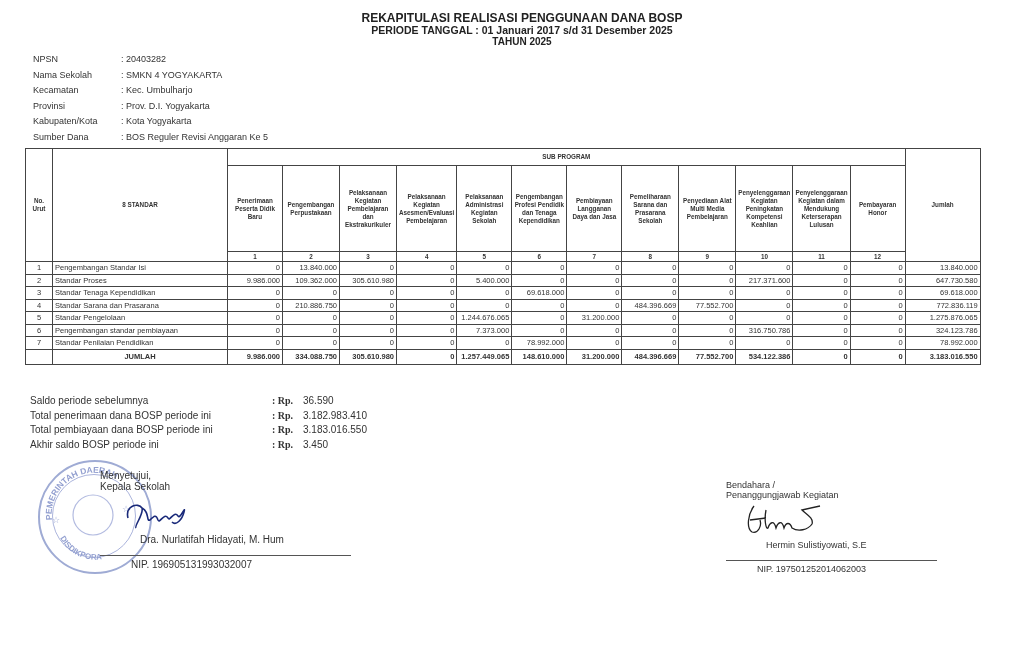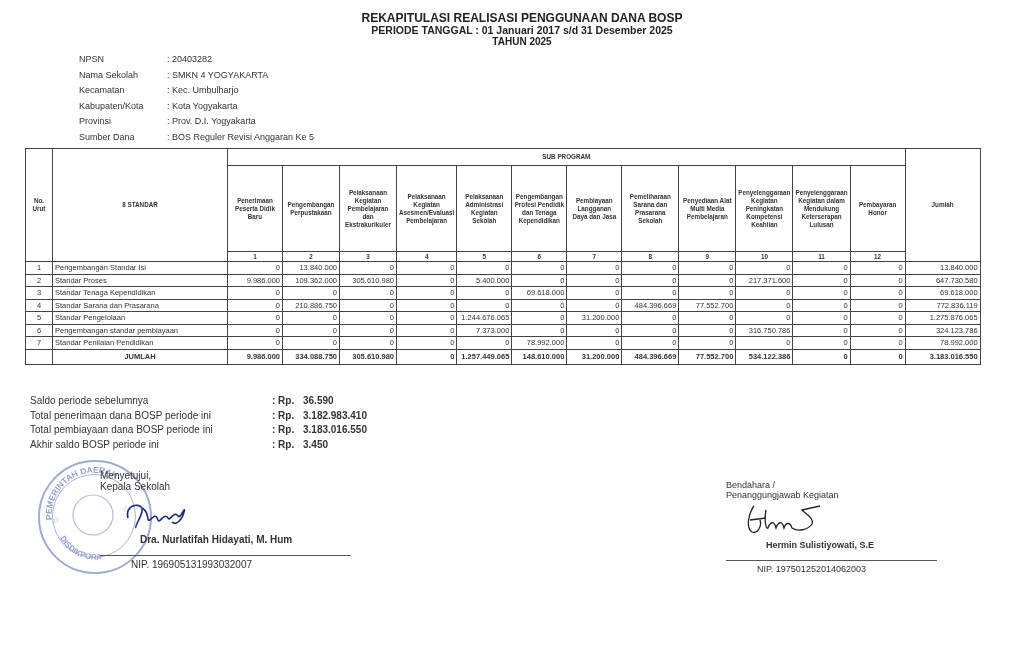--- a/index.html
+++ b/index.html
@@ -5,21 +5,21 @@
   html, body { margin:0; padding:0; background:#ffffff; }
   body { width:1024px; height:667px; position:relative; overflow:hidden;
          font-family:"Liberation Sans", sans-serif; color:#222; }
   .title-block { position:absolute; left:0; top:12px; width:1024px; text-align:center; }
   .title-block div { font-weight:bold; line-height:12px; }
   .t1 { font-size:12px; margin-left:20px; }
   .t2 { font-size:10.5px; margin-left:20px; }
   .t3 { font-size:10px; margin-left:20px; }
 
   .info { position:absolute; left:33px; top:54px; font-size:9px; color:#333; }
-  .info .row { height:15.5px; display:flex;margin-left:46px; }
+  .info .row { height:15.5px; display:flex; }
   .info .lbl { width:88px; }
   .info .val { }
 
   table.main { position:absolute; left:25px; top:148px; border-collapse:collapse;
                font-size:8px; color:#333; }
   table.main td, table.main th { border:1px solid #444; padding:0 2px; }
   table.main th { font-weight:bold; font-size:6.3px; text-align:center; line-height:8px; }
   th.sub { font-size:10px; height:16px; }
   th.no { font-size:11px; width:22px; }
   th.std { font-size:13px; width:170px; }
@@ -27,26 +27,26 @@
   th.num { font-size:6px; height:9px; }
   td.idx { text-align:center; width:22px; font-size:7.5px; }
   td.name { font-size:7.5px; }
   td.v { text-align:right; font-size:7.5px; height:11.5px; }
   tr.total td { font-weight:bold; height:14px; }
   tr.total td.name { text-align:center; }
 
   .summary { position:absolute; left:30px; top:395px; font-size:10px; color:#333; }
   .summary .row { display:flex; height:14.5px; }
   .summary .lbl { width:242px; }
-  .summary .rp { width:31px; font-weight:bold; }
-  .summary .amt { font-weight:bold; }
+  .summary .rp { width:31px; font-weight:bold;font-family:Liberation Serif, serif; }
+  .summary .amt { font-weight:normal; }
 
   .sign-left { position:absolute; left:100px; top:470px; font-size:10px; color:#333; }
   .sign-right { position:absolute; left:726px; top:480px; font-size:9px; color:#333; }
-  .sig-name { font-weight:bold;padding-left:40px; }
+  .sig-name { font-weight:normal;padding-left:40px; }
   .sig-line { border-top:1px solid #555;padding-left:31px; }
   .stamp { position:absolute; left:38px; top:460px; width:110px; height:110px; border-radius:50%;
            border:2px solid #7f8fc6; opacity:.75; }
   .stamp-inner { position:absolute; left:12px; top:12px; width:82px; height:82px; border-radius:50%;
            border:1px solid #8f9bd0; }
 </style>
 </head>
 <body>
 
 <div class="title-block">
@@ -62,26 +62,26 @@
     </div>
   <div class="row">
       <span class="lbl">Nama Sekolah</span>
       <span class="val">: SMKN 4 YOGYAKARTA</span>
     </div>
   <div class="row">
       <span class="lbl">Kecamatan</span>
       <span class="val">: Kec. Umbulharjo</span>
     </div>
   <div class="row">
+      <span class="lbl">Provinsi</span>
+      <span class="val">: Prov. D.I. Yogyakarta</span>
+    </div>
+  <div class="row">
       <span class="lbl">Kabupaten/Kota</span>
       <span class="val">: Kota Yogyakarta</span>
-    </div>
-  <div class="row">
-      <span class="lbl">Provinsi</span>
-      <span class="val">: Prov. D.I. Yogyakarta</span>
     </div>
   <div class="row">
       <span class="lbl">Sumber Dana</span>
       <span class="val">: BOS Reguler Revisi Anggaran Ke 5</span>
     </div>
 </div>
 
 <table class="main">
   <thead>
     <tr>

